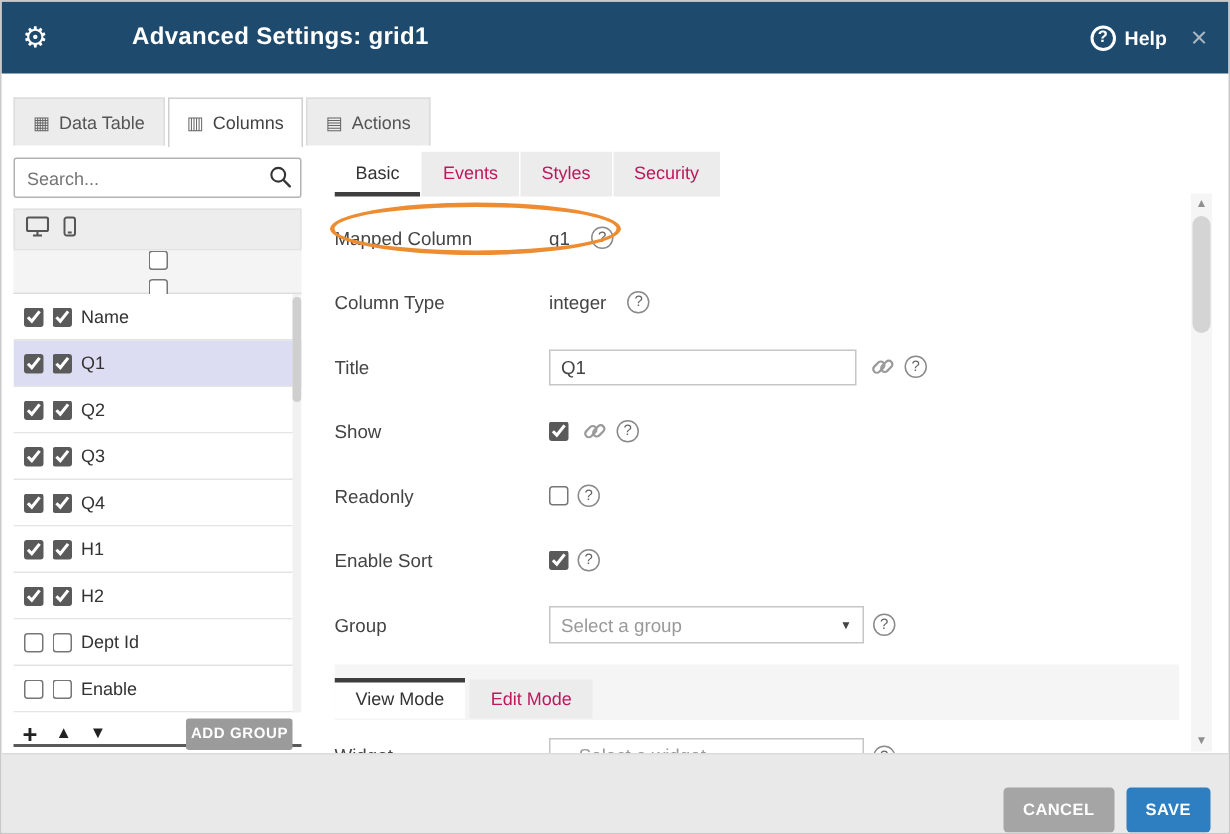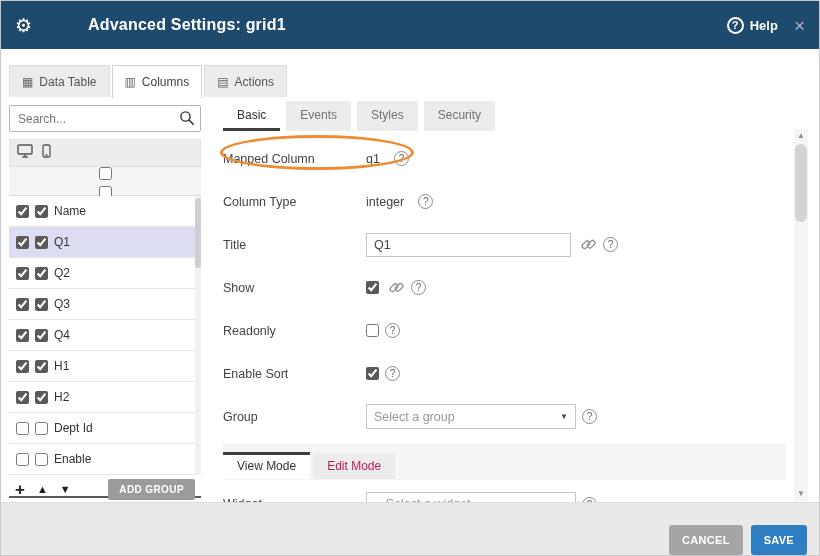--- a/index.html
+++ b/index.html
@@ -30,26 +30,26 @@
   .selectall-row { height:29px; background:#f4f4f4; display:flex; align-items:center; gap:6px; padding:0 7px; border-bottom:1px solid #ddd; font-size:11px; color:#444;flex-direction:column; }
   .col-list { position:relative; height:279px; overflow:hidden; }
   .lrow { height:31px; display:flex; align-items:center; gap:6px; padding:0 7px; border-bottom:1px solid #e4e4e4; background:#fff; font-size:12px; color:#333; }
   .lrow.sel { background:#dcdcf2; }
   .lrow input, .selectall-row input { width:13px; height:13px; accent-color:#5a5a5a; }
   .list-scroll { position:absolute; right:0; top:0; width:6px; height:279px; background:#f1f1f1; }
   .list-scroll .thumb { position:absolute; top:2px; left:0; width:6px; height:70px; background:#cfcfcf; border-radius:3px; }
   .left-toolbar { height:24px; margin-top:2px; display:flex; align-items:center; gap:12px; padding:0 6px; }
   .tool-plus { font-size:17px; font-weight:bold; color:#222; line-height:1; }
   .tool-arrow { font-size:11px; color:#222; }
-  .add-group-btn { margin-left:auto; background:#9b9b9b; color:#fff; border:none; font-size:10px; font-weight:bold; padding:5px 11px; border-radius:2px; letter-spacing:.4px; font-family:"Liberation Sans",sans-serif; }
+  .add-group-btn { margin-left:auto; background:#9b9b9b; color:#fff; border:none; font-size:10px; font-weight:bold; padding:5px 3px; border-radius:2px; letter-spacing:.4px; font-family:"Liberation Sans",sans-serif; }
 
   
   .right { position:absolute; left:222px; top:100px; width:563px; height:403px; overflow:hidden; }
-  .sub-tabs { display:flex; gap:6px; }
-  .stab { padding:7px 14px 6px; font-size:12px; color:#737373; background:#ececec; }
+  .sub-tabs { display:flex; gap:1px; }
+  .stab { padding:7px 14px 6px; font-size:12px; color:#be185d; background:#ececec; }
   .stab.active { background:#fff; border-bottom:3px solid #3e3e3e; color:#333; }
   .fields { padding-top:6px; }
   .frow { display:flex; align-items:center; height:43px; }
   .flabel { width:143px; font-size:12.5px; color:#444; }
   .fvalue { font-size:12.5px; color:#444; margin-right:8px; }
   .qicon { width:15px; height:15px; min-width:15px; border:1.4px solid #8a8a8a; border-radius:50%; font-size:10px; color:#666; display:inline-flex; align-items:center; justify-content:center; margin-left:6px; }
   .text-input { width:205px; height:24px; border:1px solid #c6c6c6; padding:0 7px; font-size:12.5px; color:#444; outline:none; font-family:"Liberation Sans",sans-serif; }
   .chain { margin-left:9px; display:inline-flex; }
   .fcheck { width:13px; height:13px; accent-color:#5a5a5a; }
   .selbox { width:210px; height:25px; border:1px solid #c6c6c6; display:flex; align-items:center; padding:0 7px; font-size:12.5px; color:#999; background:#fff; }

